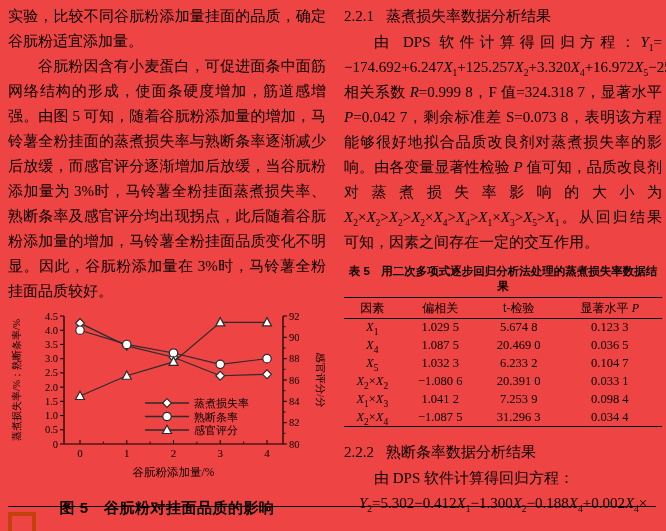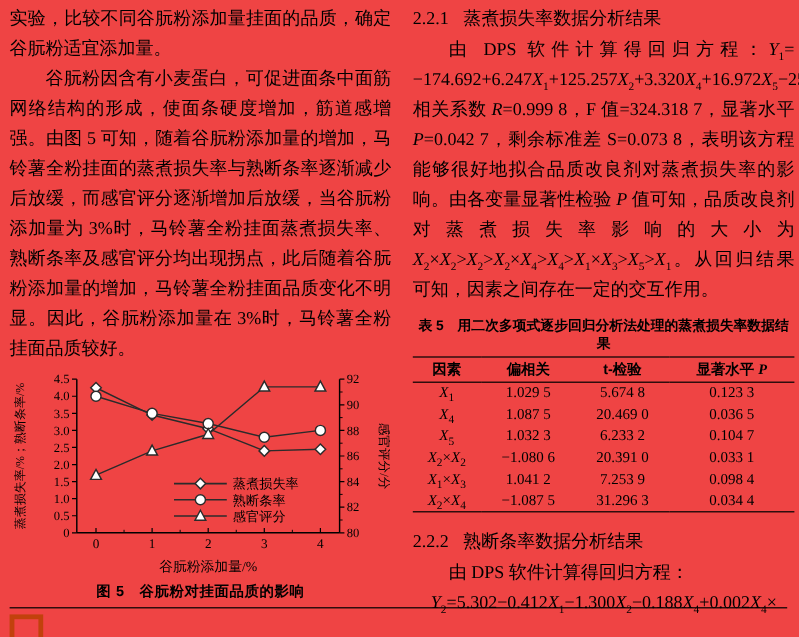--- a/index.html
+++ b/index.html
@@ -20,31 +20,31 @@
   i { font-style:italic; font-family:"Liberation Serif","DejaVu Serif",serif; }
   sub { font-size:9.5px; line-height:0; }
   .section-head { font-size:15px; line-height:25px; margin-bottom:1px; }
   .section-head .sec-num { margin-right:12px; }
   figure { margin-top:6px; text-align:center; }
   figure svg { display:block; margin:0 auto; }
   figcaption, .table-caption {
     font-family:"Liberation Sans","DejaVu Sans",sans-serif;
     font-weight:bold; text-align:center;
   }
-  figcaption { font-size:12px; margin-top:3px; letter-spacing:.5px; }
+  figcaption { font-size:15px; margin-top:17px; letter-spacing:.5px; }
   .table-caption { font-size:11.5px; margin-top:9px; margin-bottom:3px; }
   table.results {
     width:100%; border-collapse:collapse;
     border-top:1.5px solid #000; border-bottom:1.5px solid #000;
     margin-bottom:2px;
   }
   table.results thead tr { border-bottom:1px solid #000; }
   table.results th {
     font-family:"Liberation Sans","DejaVu Sans",sans-serif;
-    font-weight:bold; font-size:12px; height:21px; text-align:center;
+    font-weight:normal; font-size:12px; height:21px; text-align:center;
   }
   table.results td {
     font-family:"Liberation Serif","DejaVu Serif",serif;
     font-size:12.5px; height:18px; text-align:center;
   }
   .sec2-head { margin-top:13px; }
   .eq-line1 { text-indent:2em; }
   .eq-line2 { text-indent:1em; }
   .footer-rule {
     position:absolute; left:8px; right:10px; top:506px;

